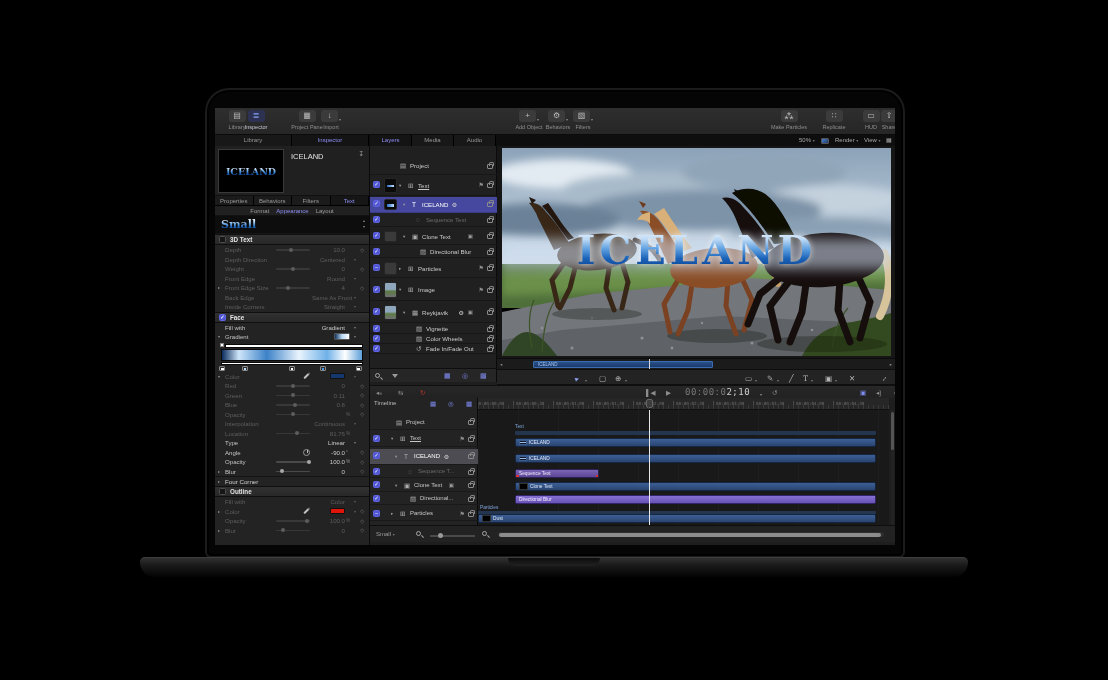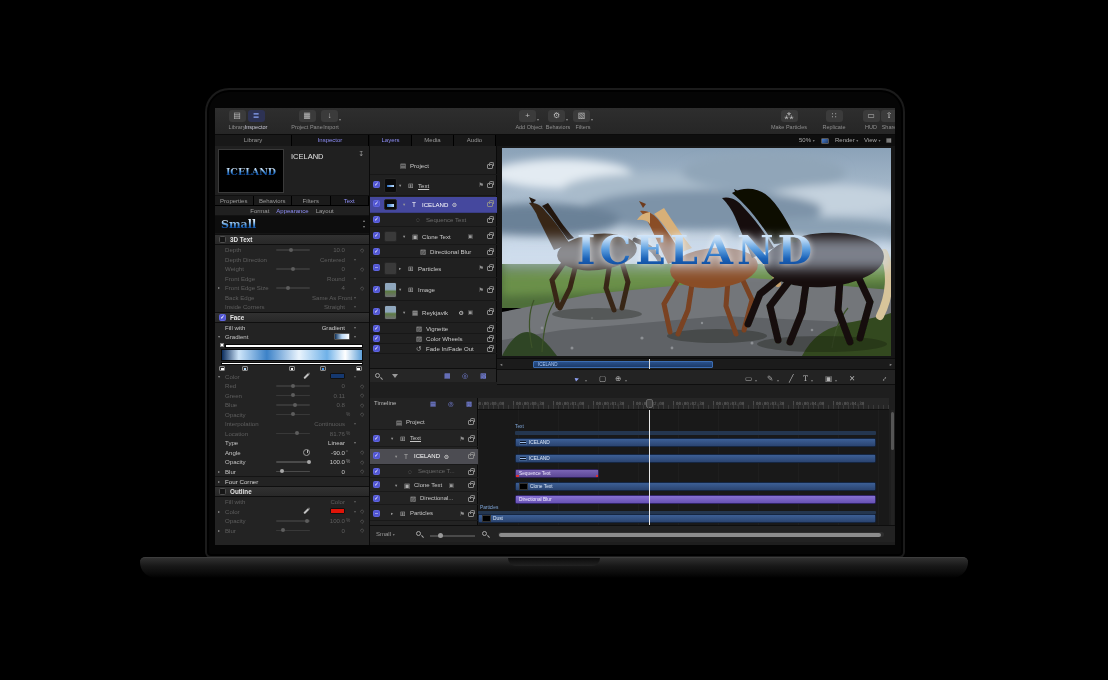--- a/index.html
+++ b/index.html
@@ -871,20 +871,33 @@
       <span class="tool cv" style="left:280px;font-size:4px;color:#777;top:6px">▾</span>
       <span class="tool" style="left:292px">╱</span>
       <span class="tool" style="left:306px;font-family:'DejaVu Serif',serif">T</span>
       <span class="tool cv" style="left:314px;font-size:4px;color:#777;top:6px">▾</span>
       <span class="tool" style="left:328px">▣</span>
       <span class="tool cv" style="left:338px;font-size:4px;color:#777;top:6px">▾</span>
       <span class="tool" style="left:352px">✕</span>
       <span class="tool" style="left:386px;transform:rotate(45deg)">↕</span>
     </div>
 
+    <div class="transport">
+      <span class="tric" style="left:6px">◂<span style="font-size:4px">✕</span></span>
+      <span class="tric" style="left:28px">⇆</span>
+      <span class="tric" style="left:50px;color:#c0392b">↻</span>
+      <span class="tric" style="left:276px">▌◀</span>
+      <span class="tric" style="left:296px">▶</span>
+      <span class="timecode"><span>00:00:0</span><b>2;10</b></span>
+      <span class="tric" style="left:390px;font-size:4px;top:5px">▾</span>
+      <span class="tric" style="left:402px">↺</span>
+      <span class="tric" style="left:490px;color:#7e8bef">▣</span>
+      <span class="tric" style="left:506px">◂)</span>
+      <span class="tric" style="left:524px">∞</span>
+    </div>
 
     <div class="tlleft">
       <span class="tlhead">Timeline</span>
       <span class="tlheadic" style="left:60px">▦</span>
       <span class="tlheadic" style="left:78px">◎</span>
       <span class="tlheadic" style="left:96px">▩</span>
     </div>
     <div id="tlrows">
         <div class="tlr" style="top: 308px; height: 14px; width: 108px; position: absolute; left: 155px;">
           <div class="licon" style="left: 26px;">▤</div>

